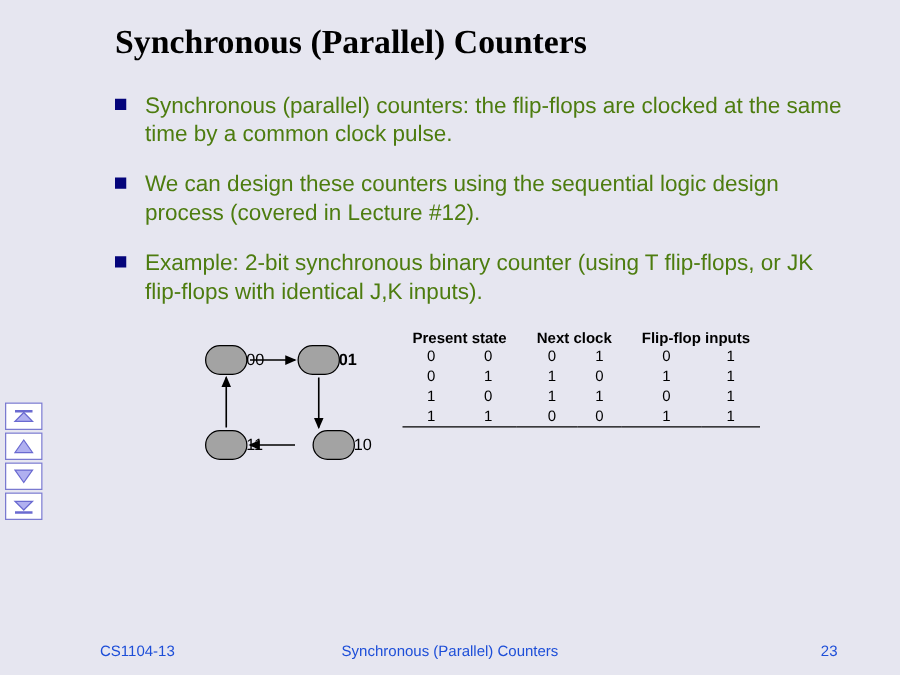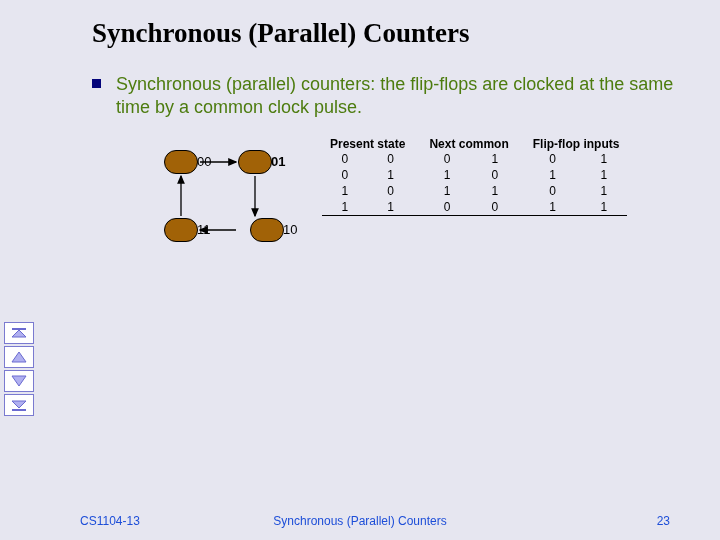--- a/index.html
+++ b/index.html
@@ -54,21 +54,21 @@
     width: 130px;
     height: 130px;
     margin-top: 6px;
   }
   .state-node {
     position: absolute;
     width: 34px;
     height: 24px;
     border: 1.5px solid #000;
     border-radius: 12px;
-    background: #a16207;
+    background: #a3a3a3;
     font-size: 13px;
     text-align: center;
     line-height: 21px;
     font-family: Arial, sans-serif;
     padding-left: 32px;
   }
   .n00 { left: 10px; top: 8px; }
   .n01 { left: 84px; top: 8px; font-weight: bold; }
   .n10 { left: 96px; top: 76px; }
   .n11 { left: 10px; top: 76px; }
@@ -172,20 +172,22 @@
         <line x1="2" y1="12" x2="16" y2="12" stroke="#6a6ad0" stroke-width="2"></line>
       </svg>
   </div>
 </div>
 
 <div class="slide">
   <h1 class="title">Synchronous (Parallel) Counters</h1>
 
   <ul class="bullets">
     <li>Synchronous (parallel) counters: the flip-flops are clocked at the same time by a common clock pulse.</li>
+    <li>We can design these counters using the sequential logic design process (covered in Lecture #12).</li>
+    <li>Example: 2-bit synchronous binary counter (using T flip-flops, or JK flip-flops with identical J,K inputs).</li>
   </ul>
 
   <div class="diagram-row">
 
     <div class="state-diagram">
       <svg>
         <defs>
           <marker id="ah" markerWidth="7" markerHeight="7" refX="6" refY="3" orient="auto">
             <path d="M0,0 L7,3 L0,6 Z" fill="#000"></path>
           </marker>
@@ -198,21 +200,21 @@
       <div class="state-node n00">00</div>
       <div class="state-node n01">01</div>
       <div class="state-node n10">10</div>
       <div class="state-node n11">11</div>
     </div>
 
     <table class="truth-table">
       <thead>
         <tr class="group-header">
           <th colspan="2">Present state</th>
-          <th colspan="2" class="sep-left">Next common</th>
+          <th colspan="2" class="sep-left">Next clock</th>
           <th colspan="2" class="sep-left">Flip-flop inputs</th>
         </tr>
       </thead>
       <tbody>
         <tr>
           <td>0</td>
           <td>0</td>
           <td class="sep-left">0</td>
           <td>1</td>
           <td class="sep-left">0</td>

